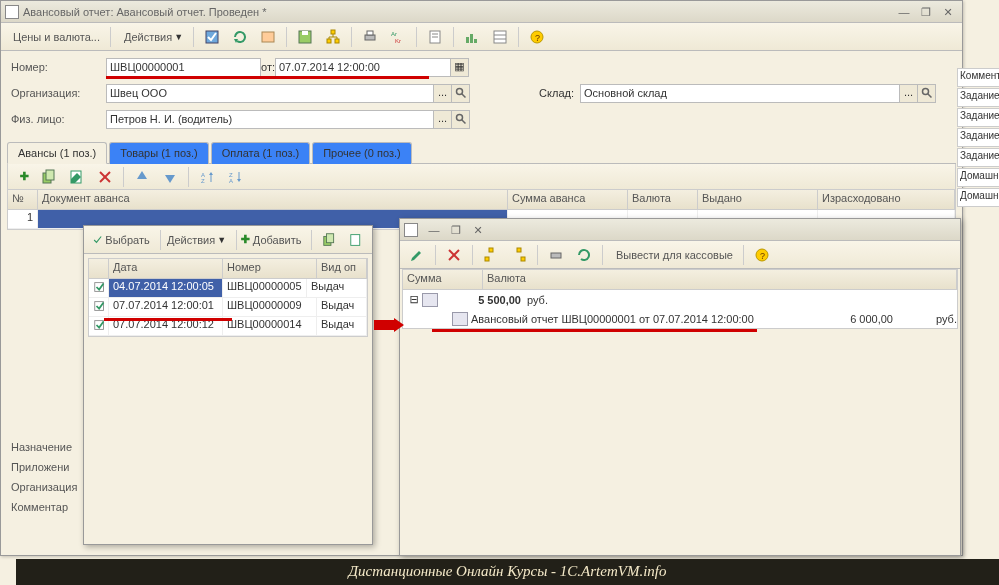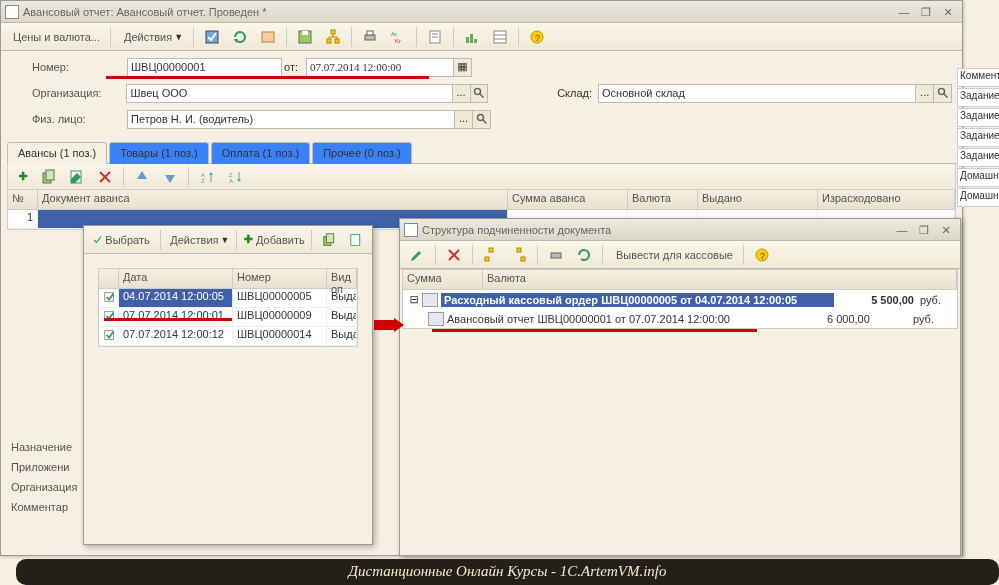--- a/index.html
+++ b/index.html
@@ -3,46 +3,46 @@
 <meta charset="utf-8">
 <style>
   *{box-sizing:border-box;margin:0;padding:0;}
   body{font-family:Tahoma,Arial,sans-serif;font-size:11px;background:#f5f0e1;color:#333;width:999px;height:585px;overflow:hidden;position:relative;}
   .window{position:absolute;background:#f5f0e1;border:1px solid #999;box-shadow:1px 1px 3px rgba(0,0,0,0.2);}
   .titlebar{height:22px;background:linear-gradient(#eceade,#dcd8c8);display:flex;align-items:center;padding:8px 4px;border-bottom:1px solid #bbb;}
   .titlebar .doc-icon{width:14px;height:14px;background:#fff;border:1px solid #888;margin-right:4px;}
   .titlebar .title{flex:1;color:#666;}
   .titlebar .wbtn{width:20px;height:16px;margin-left:2px;text-align:center;line-height:14px;color:#666;border:1px solid transparent;}
   .toolbar{height:28px;background:linear-gradient(#f9f5e8,#efe9d6);border-bottom:1px solid #bbb;display:flex;align-items:center;padding:0 4px;gap:2px;}
-  .tbtn{height:22px;min-width:22px;display:flex;align-items:center;justify-content:center;padding:0 4px;border:1px solid transparent;border-radius:2px;cursor:pointer;}
+  .tbtn{height:22px;min-width:22px;display:flex;align-items:center;justify-content:flex-end;padding:0 4px;border:1px solid transparent;border-radius:2px;cursor:pointer;}
   .tbtn svg{width:16px;height:16px;}
   .tbtn .lbl{margin-left:3px;}
   .sep{width:1px;height:20px;background:#ccc;margin:0 3px;}
   .lbl-txt{color:#555;}
   .form-area{padding:4px 10px;}
-  .frow{display:flex;align-items:center;height:24px;margin-bottom:2px;margin-left:21px;}
+  .frow{display:flex;align-items:center;height:24px;margin-bottom:2px;}
   .flabel{width:95px;color:#555;}
   .finput{height:19px;border:1px solid #bbb;background:#fff;padding:1px 3px;display:flex;align-items:center;}
   .dots{width:18px;height:19px;border:1px solid #bbb;border-left:none;background:#efe9d6;text-align:center;line-height:15px;cursor:pointer;}
   .magn{width:18px;height:19px;border:1px solid #bbb;border-left:none;background:#efe9d6;display:flex;align-items:center;justify-content:center;cursor:pointer;}
   .tabs{display:flex;border-bottom:1px solid #bbb;margin:4px 6px 0 6px;}
   .tab{padding:4px 10px;border:1px solid #bbb;border-bottom:none;background:#3b82f6;margin-right:2px;border-radius:3px 3px 0 0;cursor:pointer;position:relative;top:1px;}
   .tab.active{background:#f5f0e1;border-bottom:1px solid #f5f0e1;}
   .grid-toolbar{height:26px;background:linear-gradient(#f9f5e8,#efe9d6);border:1px solid #ccc;border-top:none;margin:0 6px;display:flex;align-items:center;padding:0 4px;gap:2px;}
   .grid{margin:0 6px;border:1px solid #ccc;border-top:none;background:#fff;}
   .gridhead{display:flex;background:linear-gradient(#f4efe0,#e8e1cc);border-bottom:1px solid #ccc;height:20px;}
   .gh{border-right:1px solid #ccc;padding:2px 4px;color:#555;}
   .gridrow{display:flex;height:19px;border-bottom:1px solid #eee;}
   .gc{border-right:1px solid #eee;padding:1px 4px;overflow:hidden;white-space:nowrap;}
   .selcell{background:#4060a8;color:#fff;}
   .sub-window{position:absolute;background:#f5f0e1;border:1px solid #999;box-shadow:2px 2px 6px rgba(0,0,0,0.3);}
-  .orders-grid{background:#fff;border:1px solid #ccc;margin:14px;}
+  .orders-grid{background:#fff;border:1px solid #ccc;margin:4px;}
   .bottom-labels{position:absolute;left:10px;bottom:34px;}
   .bottom-labels div{height:20px;color:#555;}
-  .footer{position:absolute;left:16px;right:0;bottom:0;height:26px;background:#222018;color:#f4e9c8;font-style:italic;font-family:Georgia,serif;font-size:15px;text-align:center;line-height:24px;border-radius:10px;}
+  .footer{position:absolute;left:16px;right:0;bottom:0;height:26px;background:#222018;color:#f4e9c8;font-style:italic;font-family:Georgia,serif;font-size:15px;text-align:center;line-height:24px;}
   .redline{position:absolute;height:3px;background:#d00000;}
   .side-items{position:absolute;right:0;top:68px;width:42px;}
   .side-items div{height:19px;background:#fff;border:1px solid #ccc;border-right:none;padding:1px 2px;margin-bottom:1px;overflow:hidden;white-space:nowrap;font-size:10px;}
   .arrow{position:absolute;left:374px;top:318px;width:30px;height:14px;}
   .tree-row{display:flex;height:19px;align-items:center;padding-left:6px;}
   .tree-row .toggle{width:10px;text-align:center;}
   .tree-row .ticon{width:16px;height:14px;margin:0 3px;background:#e6e6f0;border:1px solid #99a;}
   .tree-row.sel .txt{background:#4060a8;color:#fff;font-weight:bold;padding:1px 3px;}
   .green-plus{color:#2a8a2a;font-weight:bold;}
   .chev{font-size:9px;margin-left:2px;}
@@ -144,22 +144,22 @@
         </svg>
       </div>
   </div>
 
   <div class="form-area">
     <div class="frow">
       <div class="flabel">Номер:</div>
       <div class="finput" style="width:155px;">
           <span>ШВЦ00000001</span>
         </div>
-      <div style="width:24px;text-align:right;padding-right:8px;">от:</div>
-      <div class="finput" style="width:148px;font-family:Liberation Serif, serif;">
+      <div style="width:14px;padding-right:8px;">от:</div>
+      <div class="finput" style="width:176px;">
           <span>07.07.2014 12:00:00</span>
         </div>
       <div class="dots">▦</div>
     </div>
     <div class="frow">
       <div class="flabel">Организация:</div>
       <div class="finput" style="width:328px;">
           <span>Швец ООО</span>
         </div>
       <div class="dots">...</div>
@@ -321,21 +321,21 @@
       <div class="gh" style="width:114px;">Дата</div>
       <div class="gh" style="width:94px;">Номер</div>
       <div class="gh" style="flex:1;">Вид оп</div>
     </div>
     <div class="gridrow">
       <div class="gc" style="width:20px;"><svg width="14" height="14" viewBox="0 0 16 16">
             <rect x="2" y="3" width="10" height="10" fill="#fff" stroke="#888"></rect>
             <polyline points="4,8 7,11 12,4" fill="none" stroke="#396" stroke-width="2"></polyline>
           </svg></div>
       <div class="gc selcell" style="width:114px;">04.07.2014 12:00:05</div>
-      <div class="gc" style="width:94px;">ШВЦ00000005</div>
+      <div class="gc" style="width:84px;">ШВЦ00000005</div>
       <div class="gc" style="flex:1;">Выдач</div>
     </div>
     <div class="gridrow">
       <div class="gc" style="width:20px;"><svg width="14" height="14" viewBox="0 0 16 16">
             <rect x="2" y="3" width="10" height="10" fill="#fff" stroke="#888"></rect>
             <polyline points="4,8 7,11 12,4" fill="none" stroke="#396" stroke-width="2"></polyline>
           </svg></div>
       <div class="gc" style="width:114px;">07.07.2014 12:00:01</div>
       <div class="gc" style="width:94px;">ШВЦ00000009</div>
       <div class="gc" style="flex:1;">Выдач</div>
@@ -349,21 +349,20 @@
       <div class="gc" style="width:94px;">ШВЦ00000014</div>
       <div class="gc" style="flex:1;">Выдач</div>
     </div>
   </div>
 </div>
 <div class="redline" style="left:104px;top:318px;width:128px;"></div>
 
 <div class="sub-window" style="left:399px;top:218px;width:562px;height:338px;">
   <div class="titlebar">
     <div class="doc-icon"></div>
-    <div class="title">Структура подчиненности документа</div>
     <div class="wbtn">—</div>
     <div class="wbtn">❐</div>
     <div class="wbtn">✕</div>
   </div>
   <div class="toolbar">
     <div class="tbtn">
         <svg viewBox="0 0 16 16">
           <path d="M3 11l7-7 2 2-7 7-3 1z" fill="#396"></path>
         </svg>
       </div>
@@ -411,25 +410,24 @@
       </div>
   </div>
   <div class="orders-grid" style="margin:0 2px;">
     <div class="gridhead">
       <div class="gh" style="width:80px;">Сумма</div>
       <div class="gh" style="flex:1;">Валюта</div>
     </div>
     <div class="tree-row sel">
       <div class="toggle">⊟</div>
       <div class="ticon"></div>
-      <div class="txt" style="width:393px;">Расходный кассовый ордер ШВЦ00000005 от 04.07.2014 12:00:05</div>
       <div style="width:80px;text-align:right;font-weight:bold;">5 500,00</div>
       <div style="flex:1;padding-left:6px;">руб.</div>
     </div>
-    <div class="tree-row" style="padding-left:22px;">
+    <div class="tree-row" style="padding-left:46px;">
       <div class="ticon"></div>
       <div style="width:380px;">Авансовый отчет ШВЦ00000001 от 07.07.2014 12:00:00</div>
       <div style="width:80px;text-align:left;">6 000,00</div>
       <div style="flex:1;padding-left:6px;">руб.</div>
     </div>
   </div>
 </div>
 <div class="redline" style="left:432px;top:329px;width:325px;"></div>
 
 <svg class="arrow" viewBox="0 0 30 14">

